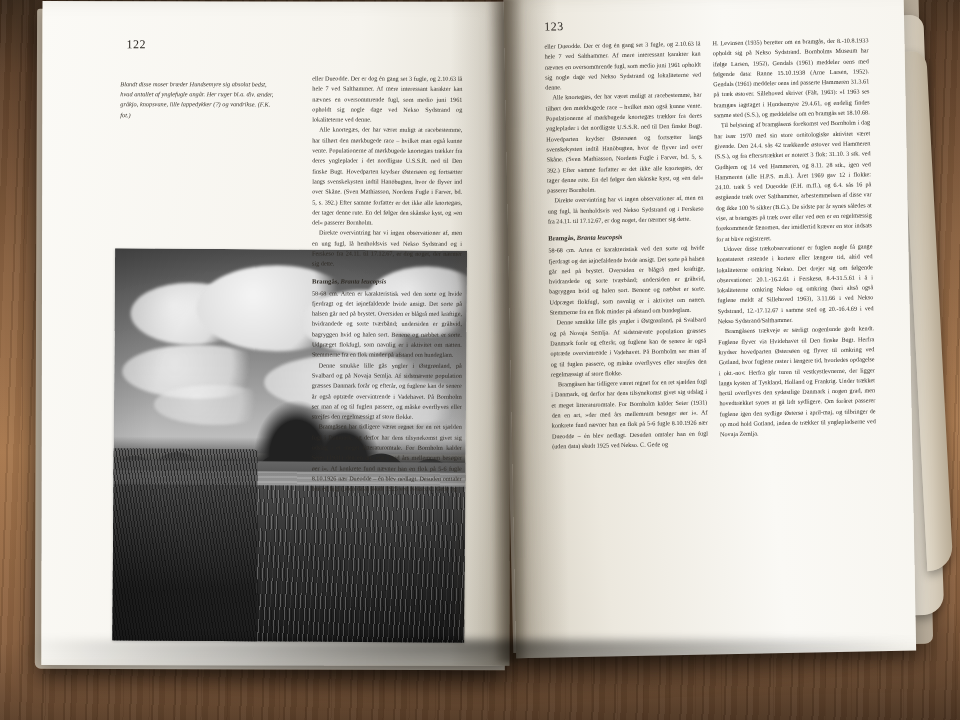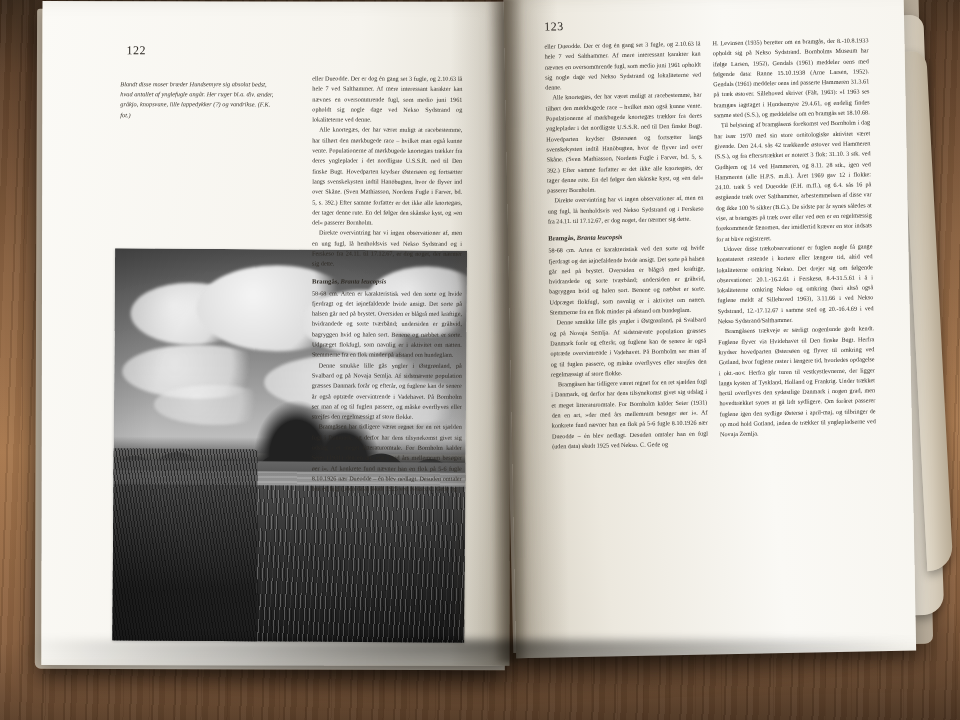--- a/index.html
+++ b/index.html
@@ -85,21 +85,21 @@
   }
   .leaf1{left:884px;top:24px;width:32px;height:600px;border-radius:0 14px 20px 0;transform:rotate(-1.6deg);}
   .leaf2{left:896px;top:60px;width:26px;height:520px;border-radius:0 16px 24px 0;transform:rotate(-2.6deg);
          background:linear-gradient(90deg,#e5ddcd,#b8ab95);}
 
   
   .folio{
     position:absolute;font-size:12px;letter-spacing:.5px;color:#2b2722;
     font-family:"Liberation Serif", serif;
   }
-  .folio-left{left:84px;top:42px;}
+  .folio-left{left:84px;top:36px;}
   .folio-right{left:40px;top:22px;}
 
   .caption{
     position:absolute;left:78px;top:78px;width:156px;
     font-size:6.3px;line-height:1.62;color:#3a342c;font-style:italic;
     text-align:left;
   }
 
   .col{
     position:absolute;

